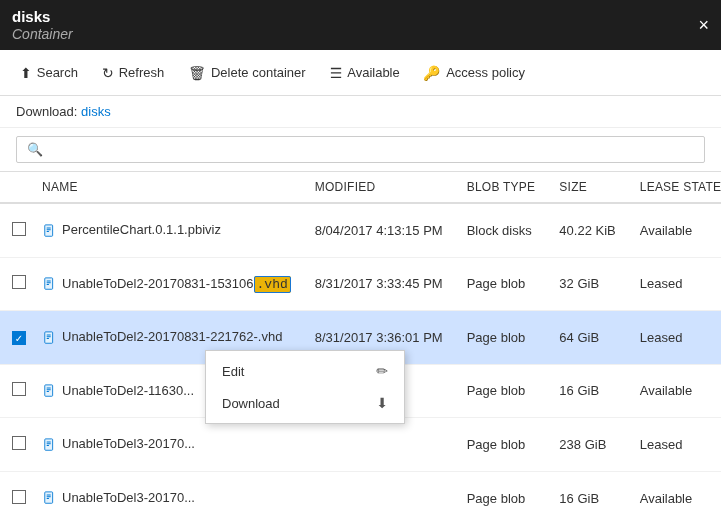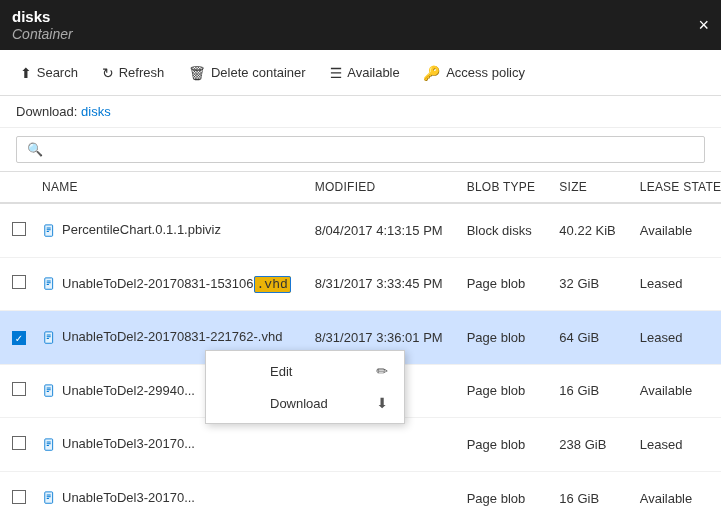--- a/index.html
+++ b/index.html
@@ -127,21 +127,20 @@
       padding: 4px 0;
     }
     .context-menu-item {
       display: flex;
       align-items: center;
       justify-content: space-between;
       padding: 8px 16px;
       cursor: pointer;
       font-size: 13px;
       color: #333;
-      margin-left: 48px;
     }
     .context-menu-item .menu-icon { color: #555; font-size: 14px; }
 
     .checkbox-box {
       width: 14px;
       height: 14px;
       border: 1px solid #666;
       background: #fff;
       display: inline-flex;
       align-items: center;
@@ -259,21 +258,21 @@
         </tr>
         <tr>
           <td class="checkbox-cell"><div class="checkbox-box"></div></td>
           <td><span class="file-icon">
     <svg viewBox="0 0 14 16" fill="none" xmlns="http://www.w3.org/2000/svg">
       <rect x="1" y="1" width="9" height="13" rx="1" stroke="#0078d4" stroke-width="1" fill="#e3f2fd"></rect>
       <rect x="3" y="4" width="5" height="1" rx="0.5" fill="#0078d4"></rect>
       <rect x="3" y="6" width="5" height="1" rx="0.5" fill="#0078d4"></rect>
       <rect x="3" y="8" width="3" height="1" rx="0.5" fill="#0078d4"></rect>
     </svg>
-  </span><span>UnableToDel2-29940...</span></td>
+  </span><span>UnableToDel2-11630...</span></td>
           <td></td>
           <td>Page blob</td>
           <td>16 GiB</td>
           <td>Available</td>
         </tr>
         <tr>
           <td class="checkbox-cell"><div class="checkbox-box"></div></td>
           <td><span class="file-icon">
     <svg viewBox="0 0 14 16" fill="none" xmlns="http://www.w3.org/2000/svg">
       <rect x="1" y="1" width="9" height="13" rx="1" stroke="#0078d4" stroke-width="1" fill="#e3f2fd"></rect>

